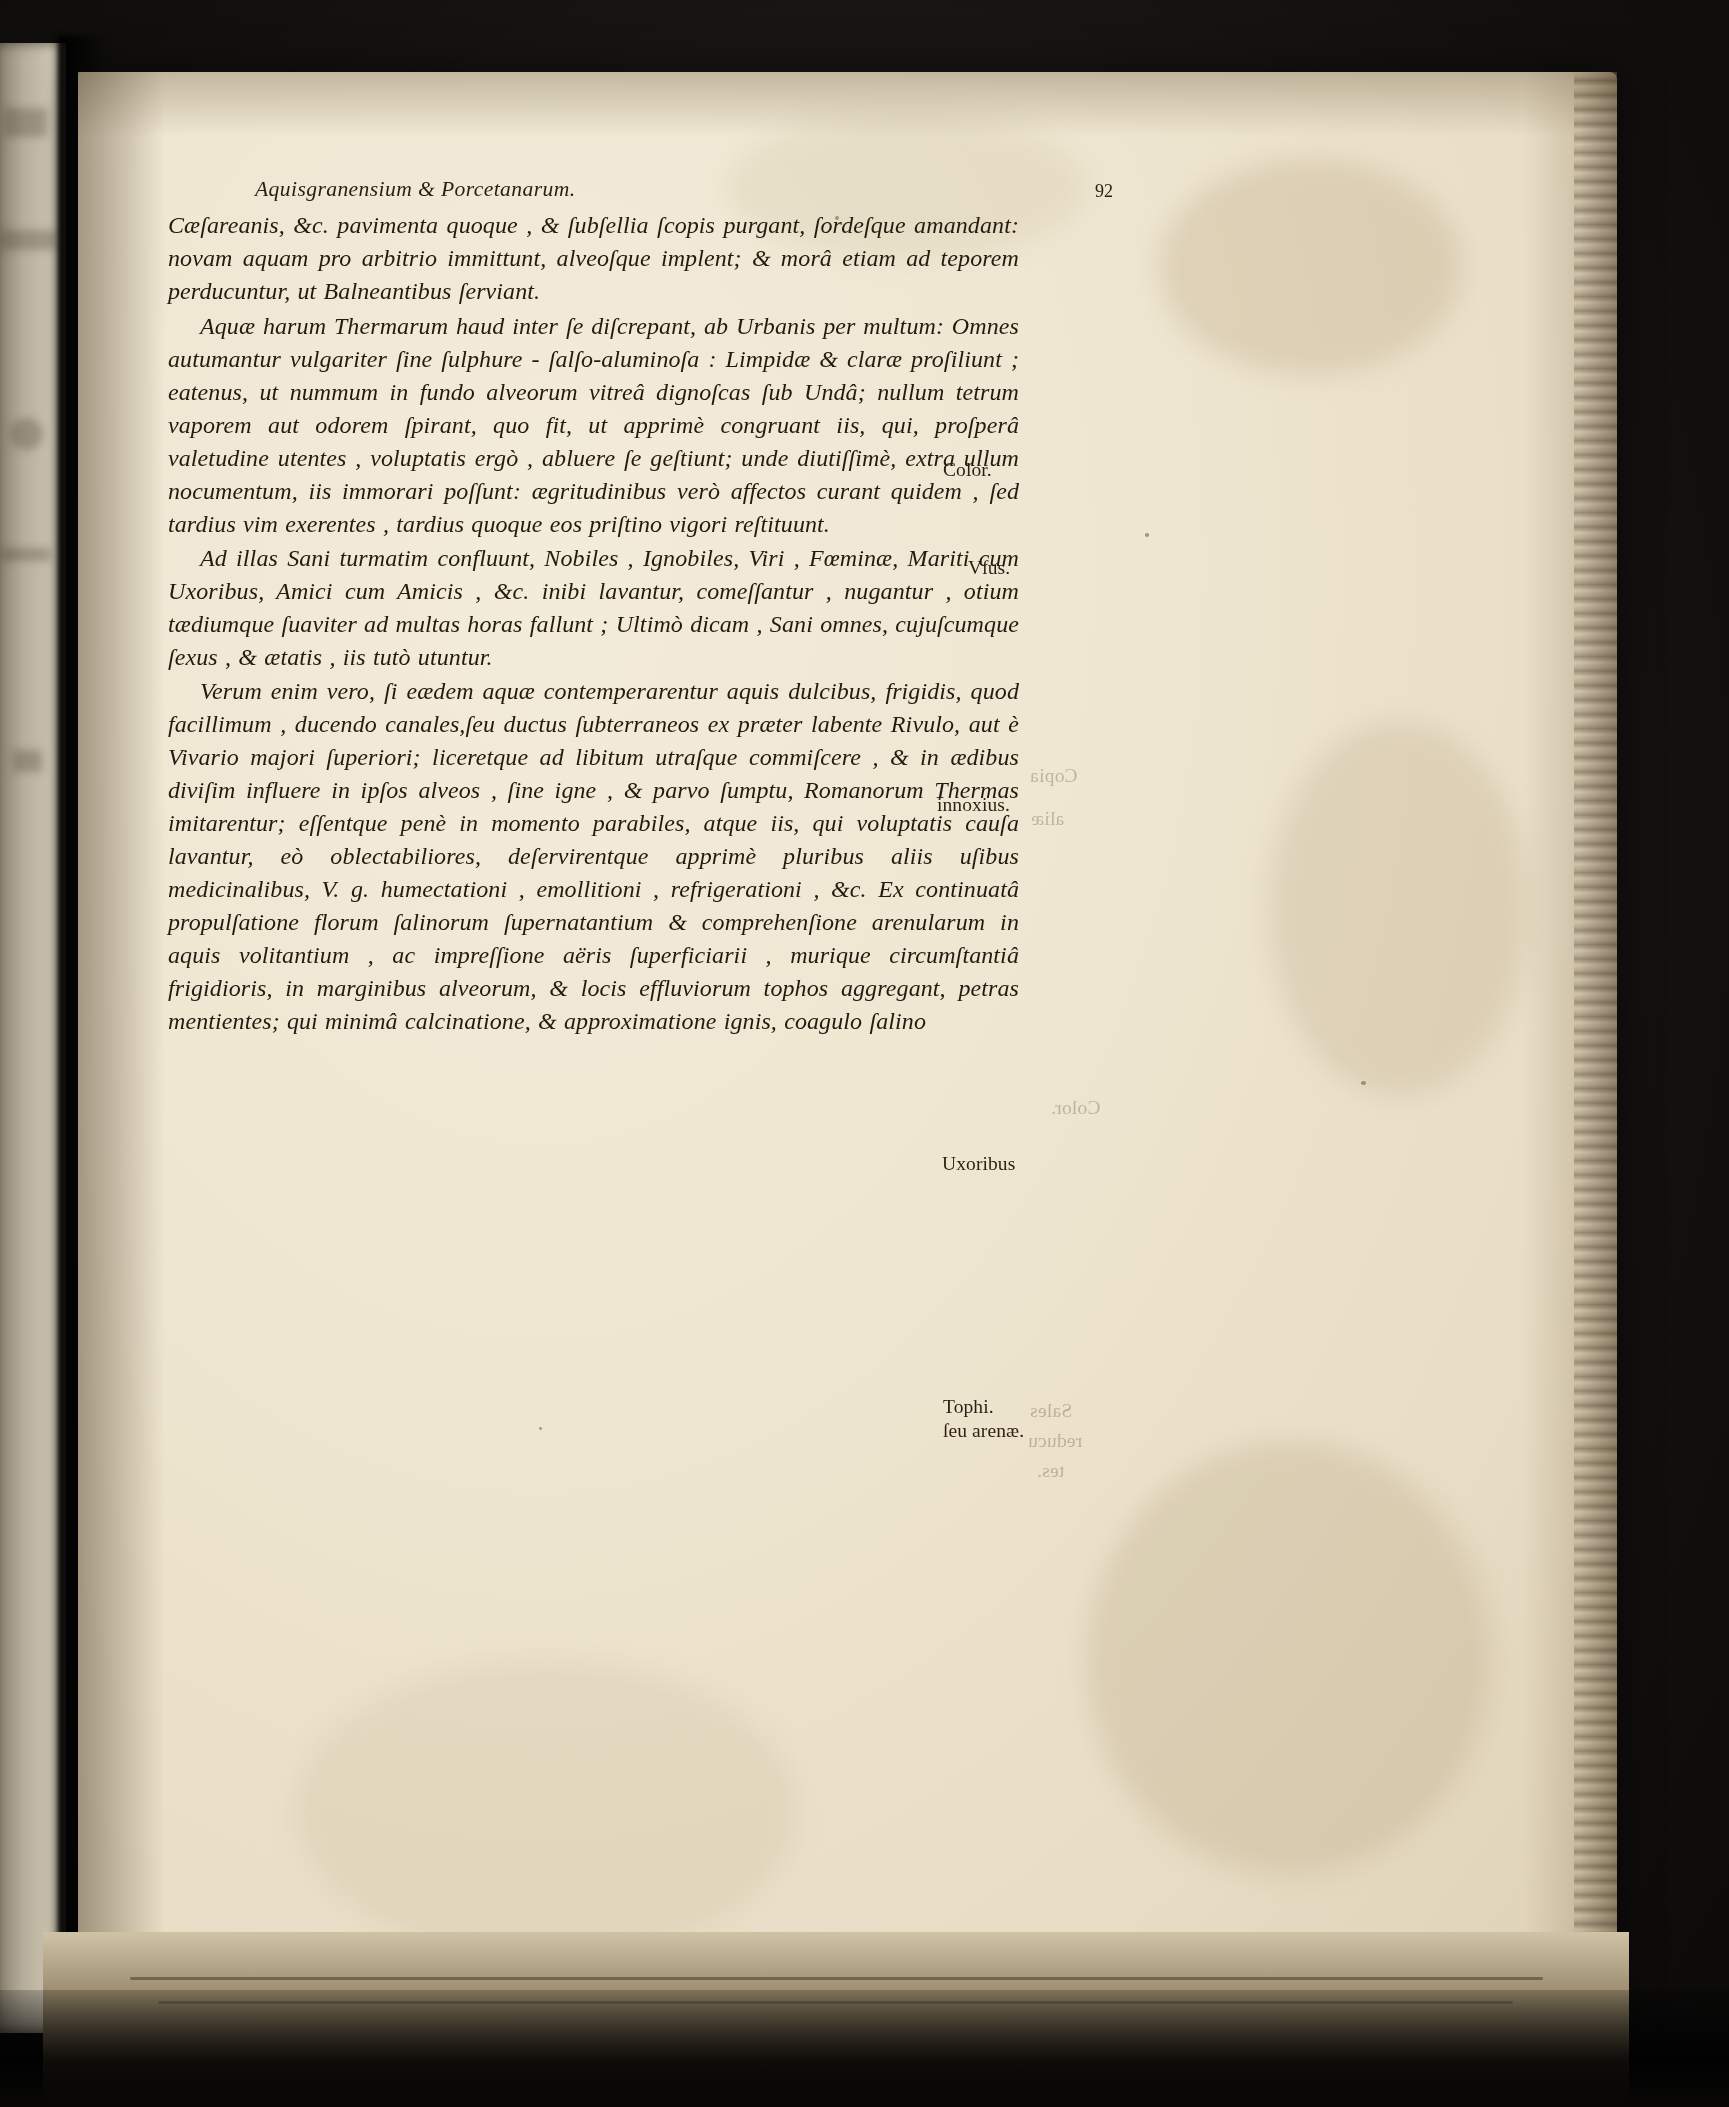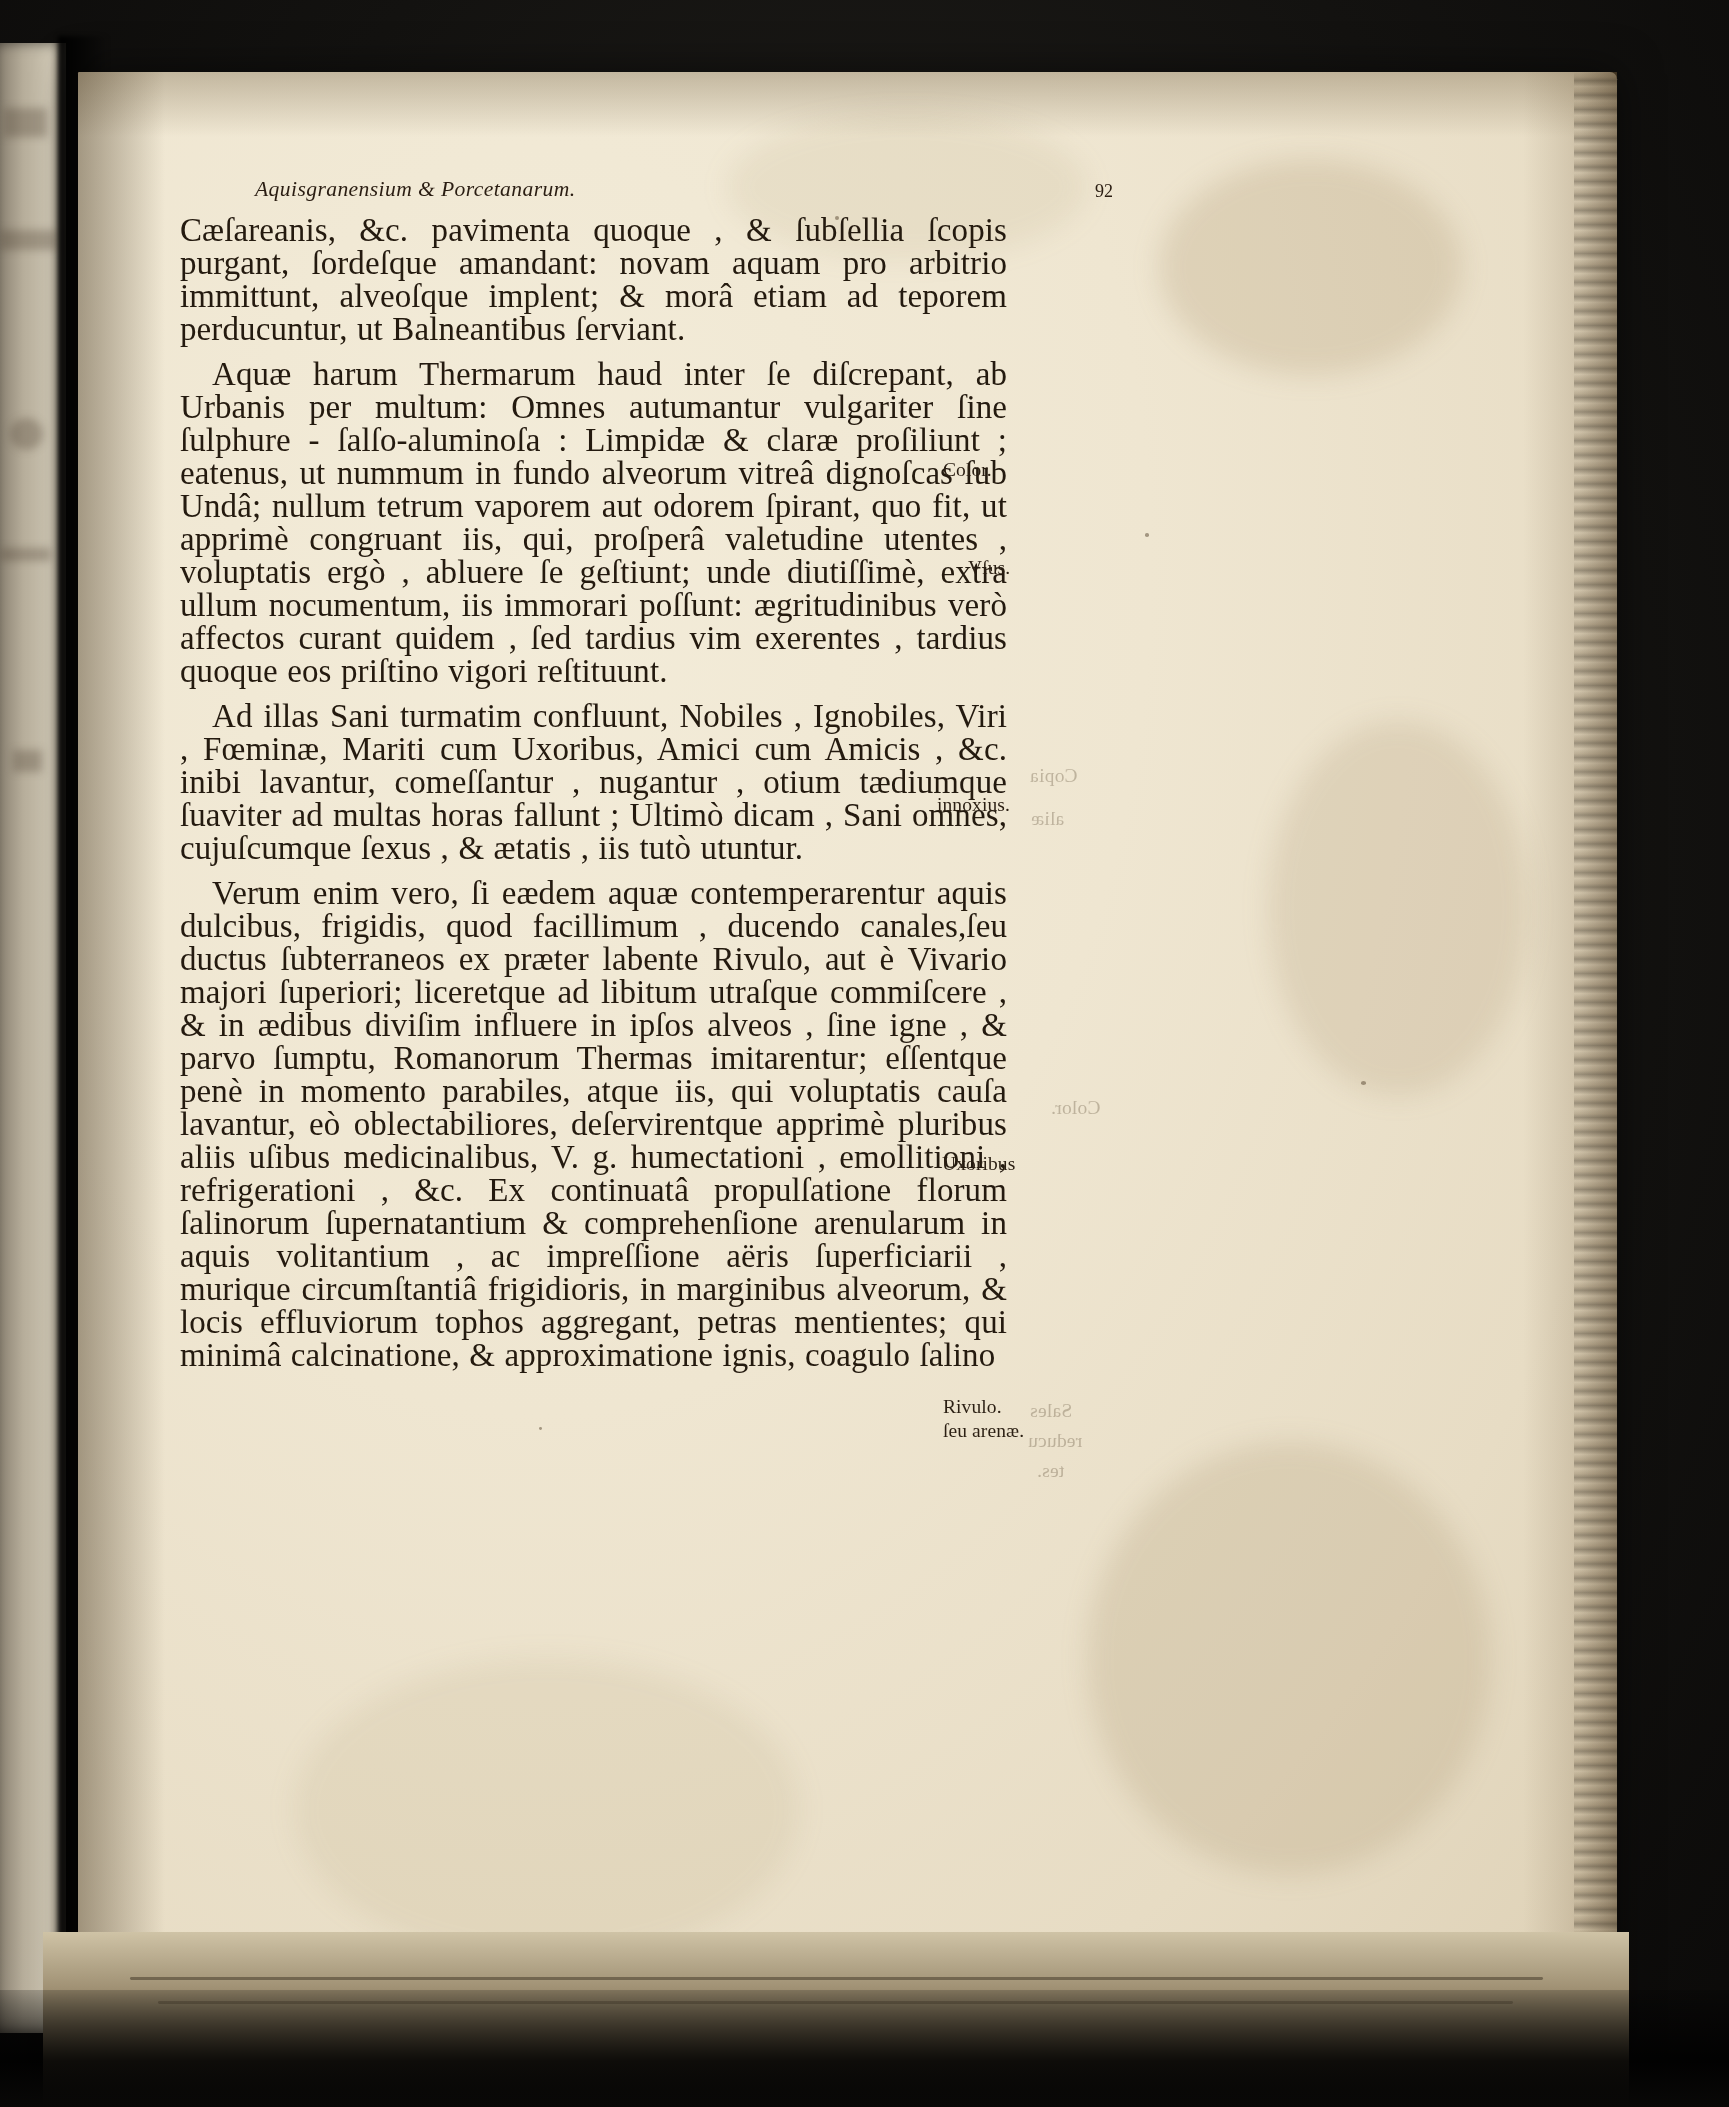--- a/index.html
+++ b/index.html
@@ -156,28 +156,29 @@
     margin-bottom: 7.2px;
   }
   .running-head .folio {
     font-style: normal;
     font-size: 18px;
     letter-spacing: 0;
     margin-left: 29px;
   }
 
   p.body {
-    margin: 12px;
-    font-size: 33px;
+    margin: 0;
+    font-size: 24px;
     line-height: 33px;
     text-align: justify;
     text-justify: inter-word;
     letter-spacing: 0.1px;
     word-spacing: 1.1px;
     color: #241a0f;
+    font-style: italic;
   }
   p.body + p.body { margin-top: 1.4px; }
   p.indent { text-indent: 32px; }
 
   
   .marginalia {
     position: absolute;
     font-size: 19.5px;
     line-height: 24px;
     color: #2b1f13;
@@ -274,21 +275,21 @@
       <p class="body indent">Aquæ harum Thermarum haud inter ſe diſcrepant, ab Urbanis per multum: Omnes autumantur vulgariter ſine ſulphure - ſalſo-aluminoſa : Limpidæ &amp; claræ proſiliunt ; eatenus, ut nummum in fundo alveorum vitreâ dignoſcas ſub Undâ; nullum tetrum vaporem aut odorem ſpirant, quo fit, ut apprimè congruant iis, qui, proſperâ valetudine utentes , voluptatis ergò , abluere ſe geſtiunt; unde diutiſſimè, extra ullum nocumentum, iis immorari poſſunt: ægritudinibus verò affectos curant quidem , ſed tardius vim exerentes , tardius quoque eos priſtino vigori reſtituunt.</p>
       <p class="body indent">Ad illas Sani turmatim confluunt, Nobiles , Ignobiles, Viri , Fœminæ, Mariti cum Uxoribus, Amici cum Amicis , &amp;c. inibi lavantur, comeſſantur , nugantur , otium tædiumque ſuaviter ad multas horas fallunt ; Ultimò dicam , Sani omnes, cujuſcumque ſexus , &amp; ætatis , iis tutò utuntur.</p>
       <p class="body indent">Verum enim vero, ſi eædem aquæ contemperarentur aquis dulcibus, frigidis, quod facillimum , ducendo canales,ſeu ductus ſubterraneos ex præter labente Rivulo, aut è Vivario majori ſuperiori; liceretque ad libitum utraſque commiſcere , &amp; in ædibus diviſim influere in ipſos alveos , ſine igne , &amp; parvo ſumptu, Romanorum Thermas imitarentur; eſſentque penè in momento parabiles, atque iis, qui voluptatis cauſa lavantur, eò oblectabiliores, deſervirentque apprimè pluribus aliis uſibus medicinalibus, V. g. humectationi , emollitioni , refrigerationi , &amp;c. Ex continuatâ propulſatione florum ſalinorum ſupernatantium &amp; comprehenſione arenularum in aquis volitantium , ac impreſſione aëris ſuperficiarii , murique circumſtantiâ frigidioris, in marginibus alveorum, &amp; locis effluviorum tophos aggregant, petras mentientes; qui minimâ calcinatione, &amp; approximatione ignis, coagulo ſalino</p>
 
     </div>
 
     <div class="marginalia" style="left:865px; top:386px;">Color.</div>
     <div class="marginalia" style="left:865px; top:484px;margin-left:25px;">Vſus.</div>
     <div class="marginalia" style="left:859px; top:721px;">innoxius.</div>
     <div class="marginalia" style="left:864px; top:1080px;">Uxoribus</div>
-    <div class="marginalia" style="left:865px; top:1323px;">Rivulo.</div>
+    <div class="marginalia" style="left:865px; top:1323px;">Tophi.</div>
     <div class="marginalia" style="left:865px; top:1347px; width:94px;">ſeu arenæ.</div>
   </div>
 
   <div id="binding">
     <div class="thread" style="left:87px; top:45px; width:1413px;"></div>
     <div class="thread" style="left:115px; top:69px; width:1355px; opacity:.6;"></div>
   </div>
   <div id="binding-shadow"></div>
 
 </div>

